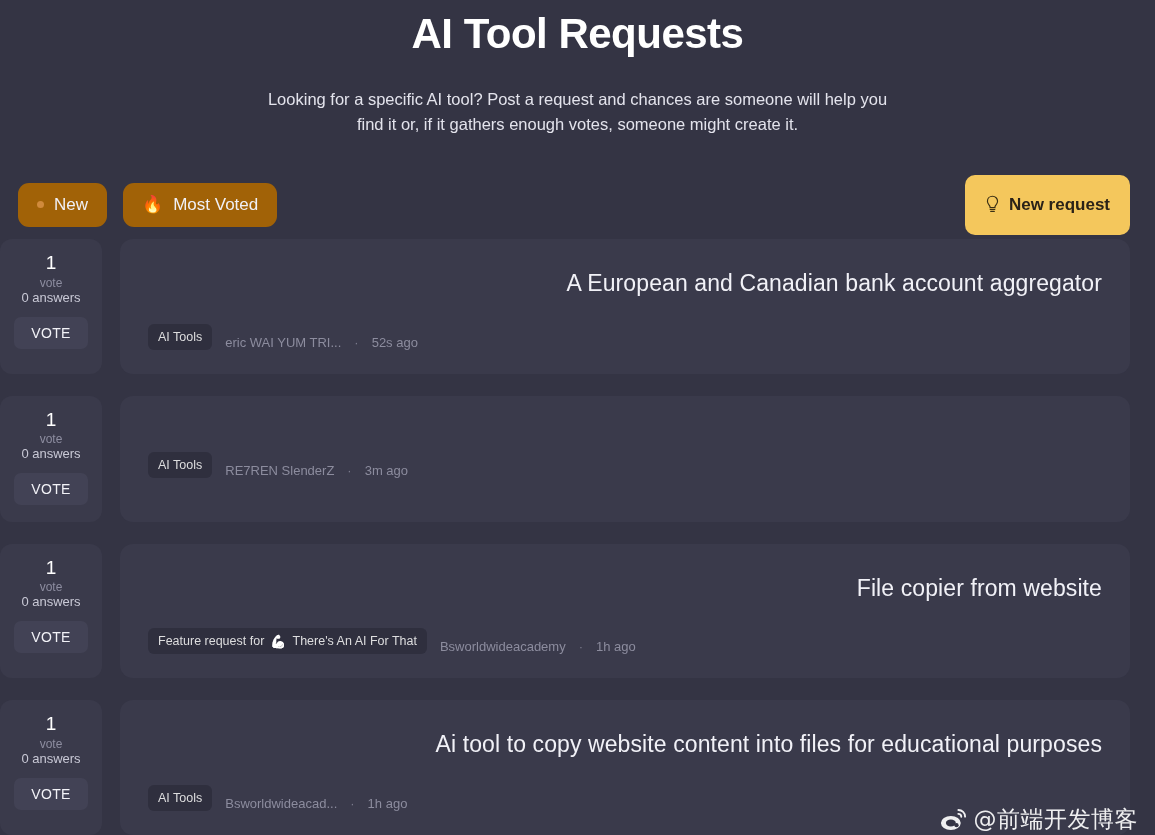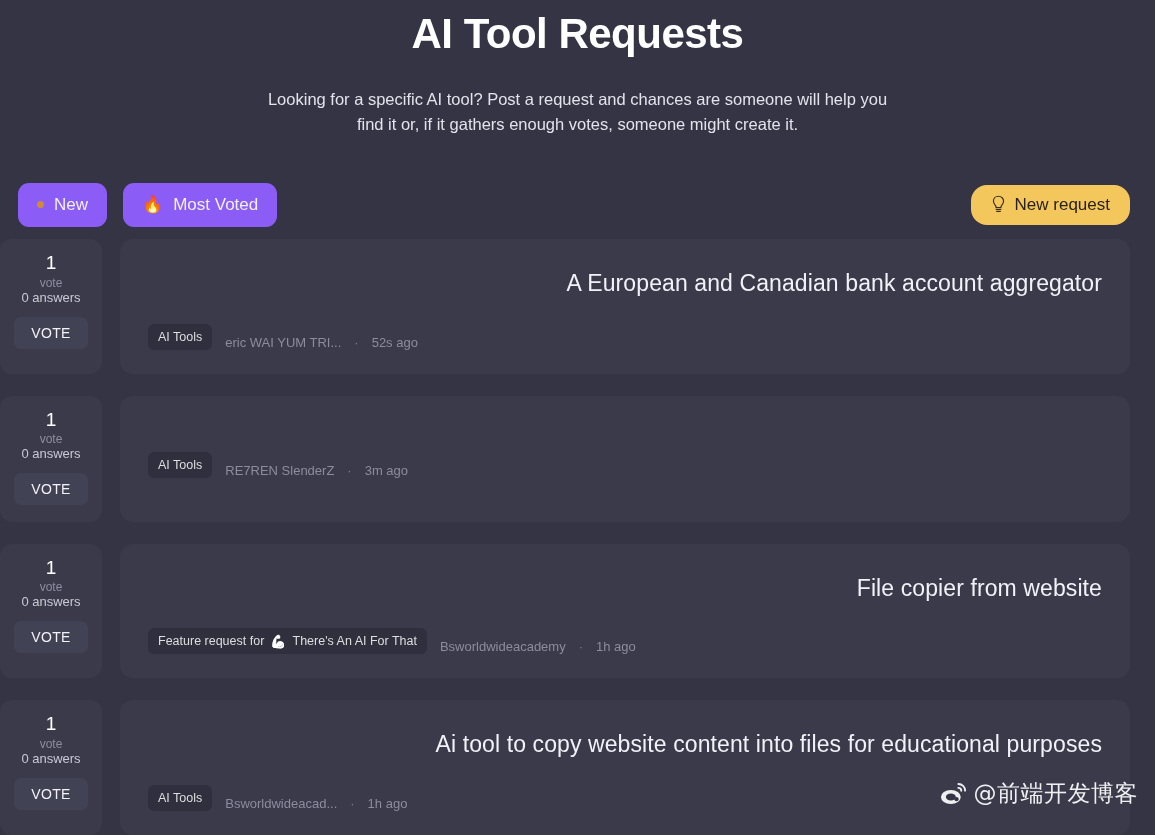--- a/index.html
+++ b/index.html
@@ -57,21 +57,21 @@
     gap: 16px;
   }
 
   .tab {
     display: flex;
     align-items: center;
     gap: 10px;
     height: 44px;
     padding: 0 19px;
     border-radius: 11px;
-    background: #8b5cf6;
+    background: #a16207;
     border: none;
     cursor: pointer;
     font-family: inherit;
     font-size: 17px;
     color: #f0f0f6;
     white-space: nowrap;
   }
 
   .tab-dot {
     width: 7px;
@@ -85,30 +85,30 @@
   .tab-flame {
     font-size: 17px;
     line-height: 1;
     flex: none;
   }
 
   .new-request-btn {
     display: flex;
     align-items: center;
     gap: 9px;
-    height: 40px;
+    height: 60px;
     padding: 0 20px;
     border: none;
-    border-radius: 16px;
+    border-radius: 10px;
     background: #f5c council;
     background: #f4c75c;
     color: #2a2218;
     font-family: inherit;
     font-size: 17px;
-    font-weight: 400;
+    font-weight: 700;
     cursor: pointer;
     white-space: nowrap;
   }
 
   .bulb-icon {
     width: 15px;
     height: 19px;
     flex: none;
     display: block;
   }
@@ -236,21 +236,21 @@
   .meta-time {
     font-size: 13px;
     color: #8c8c9e;
     white-space: nowrap;
   }
 
   
   .watermark {
     position: absolute;
     right: 17px;
-    bottom: 26px;
+    bottom: 0;
     display: flex;
     align-items: center;
     gap: 7px;
     pointer-events: none;
     opacity: 0.92;
   }
 
   .weibo-icon {
     width: 27px;
     height: 23px;

